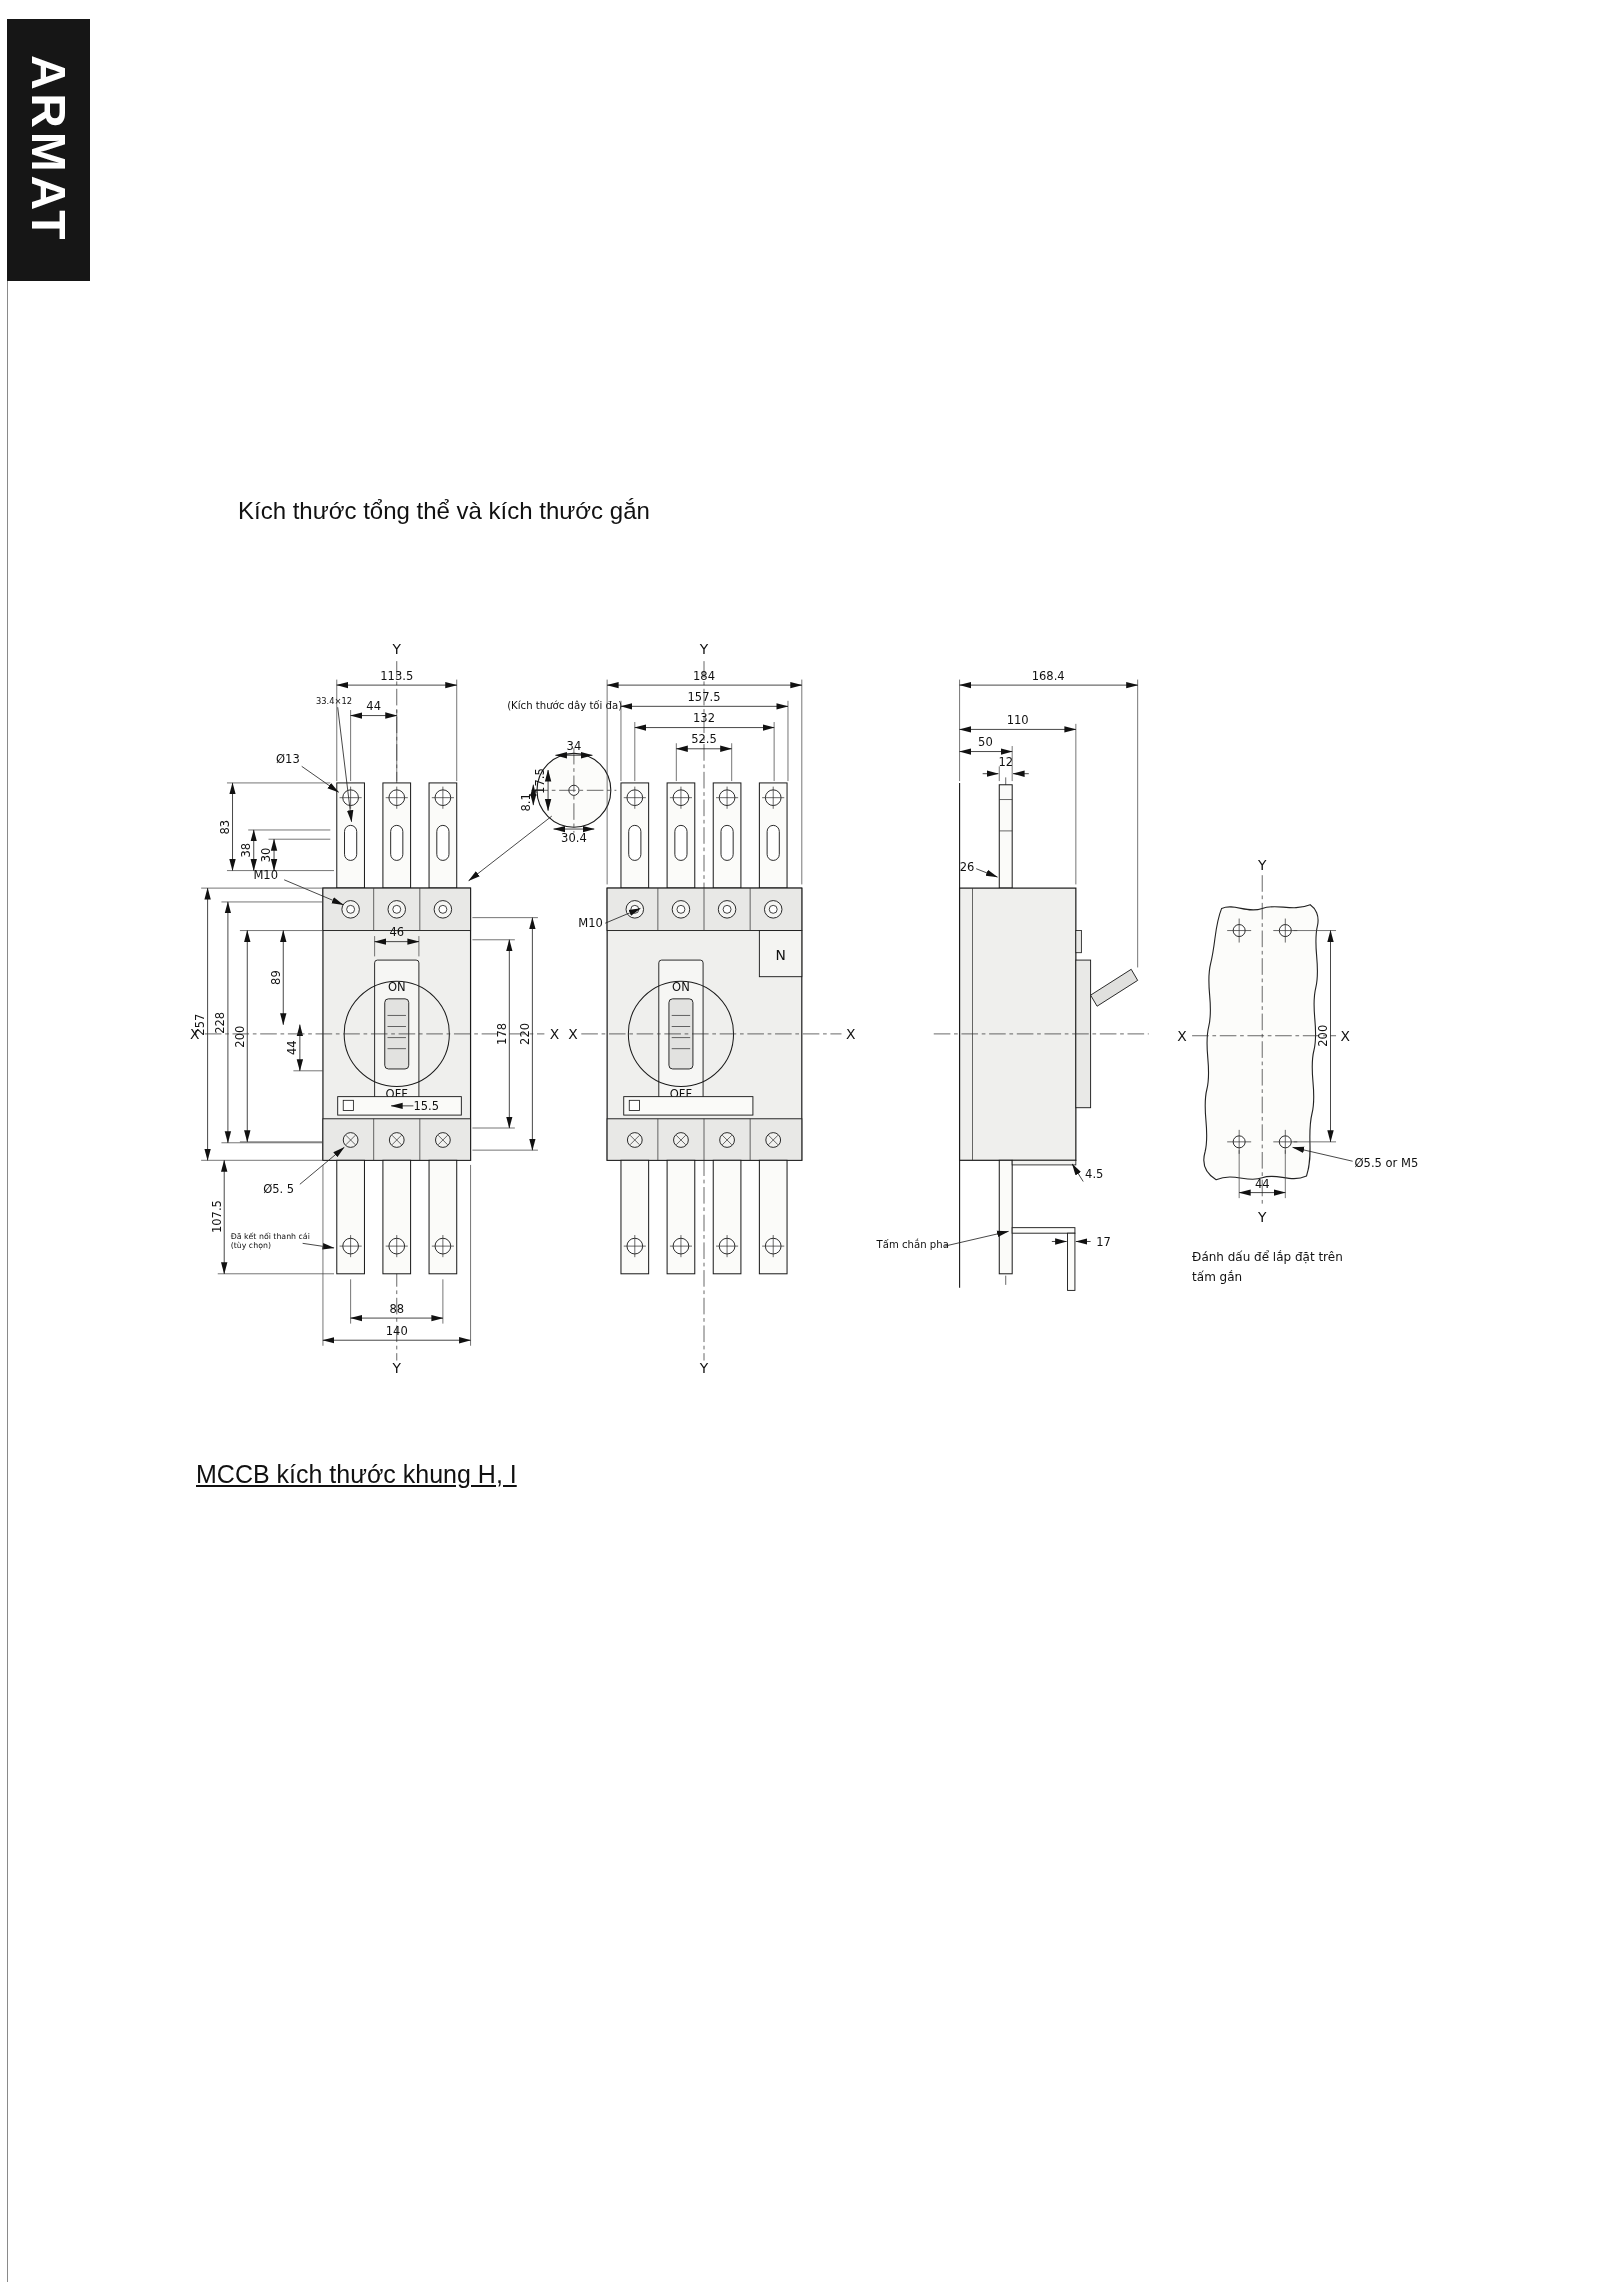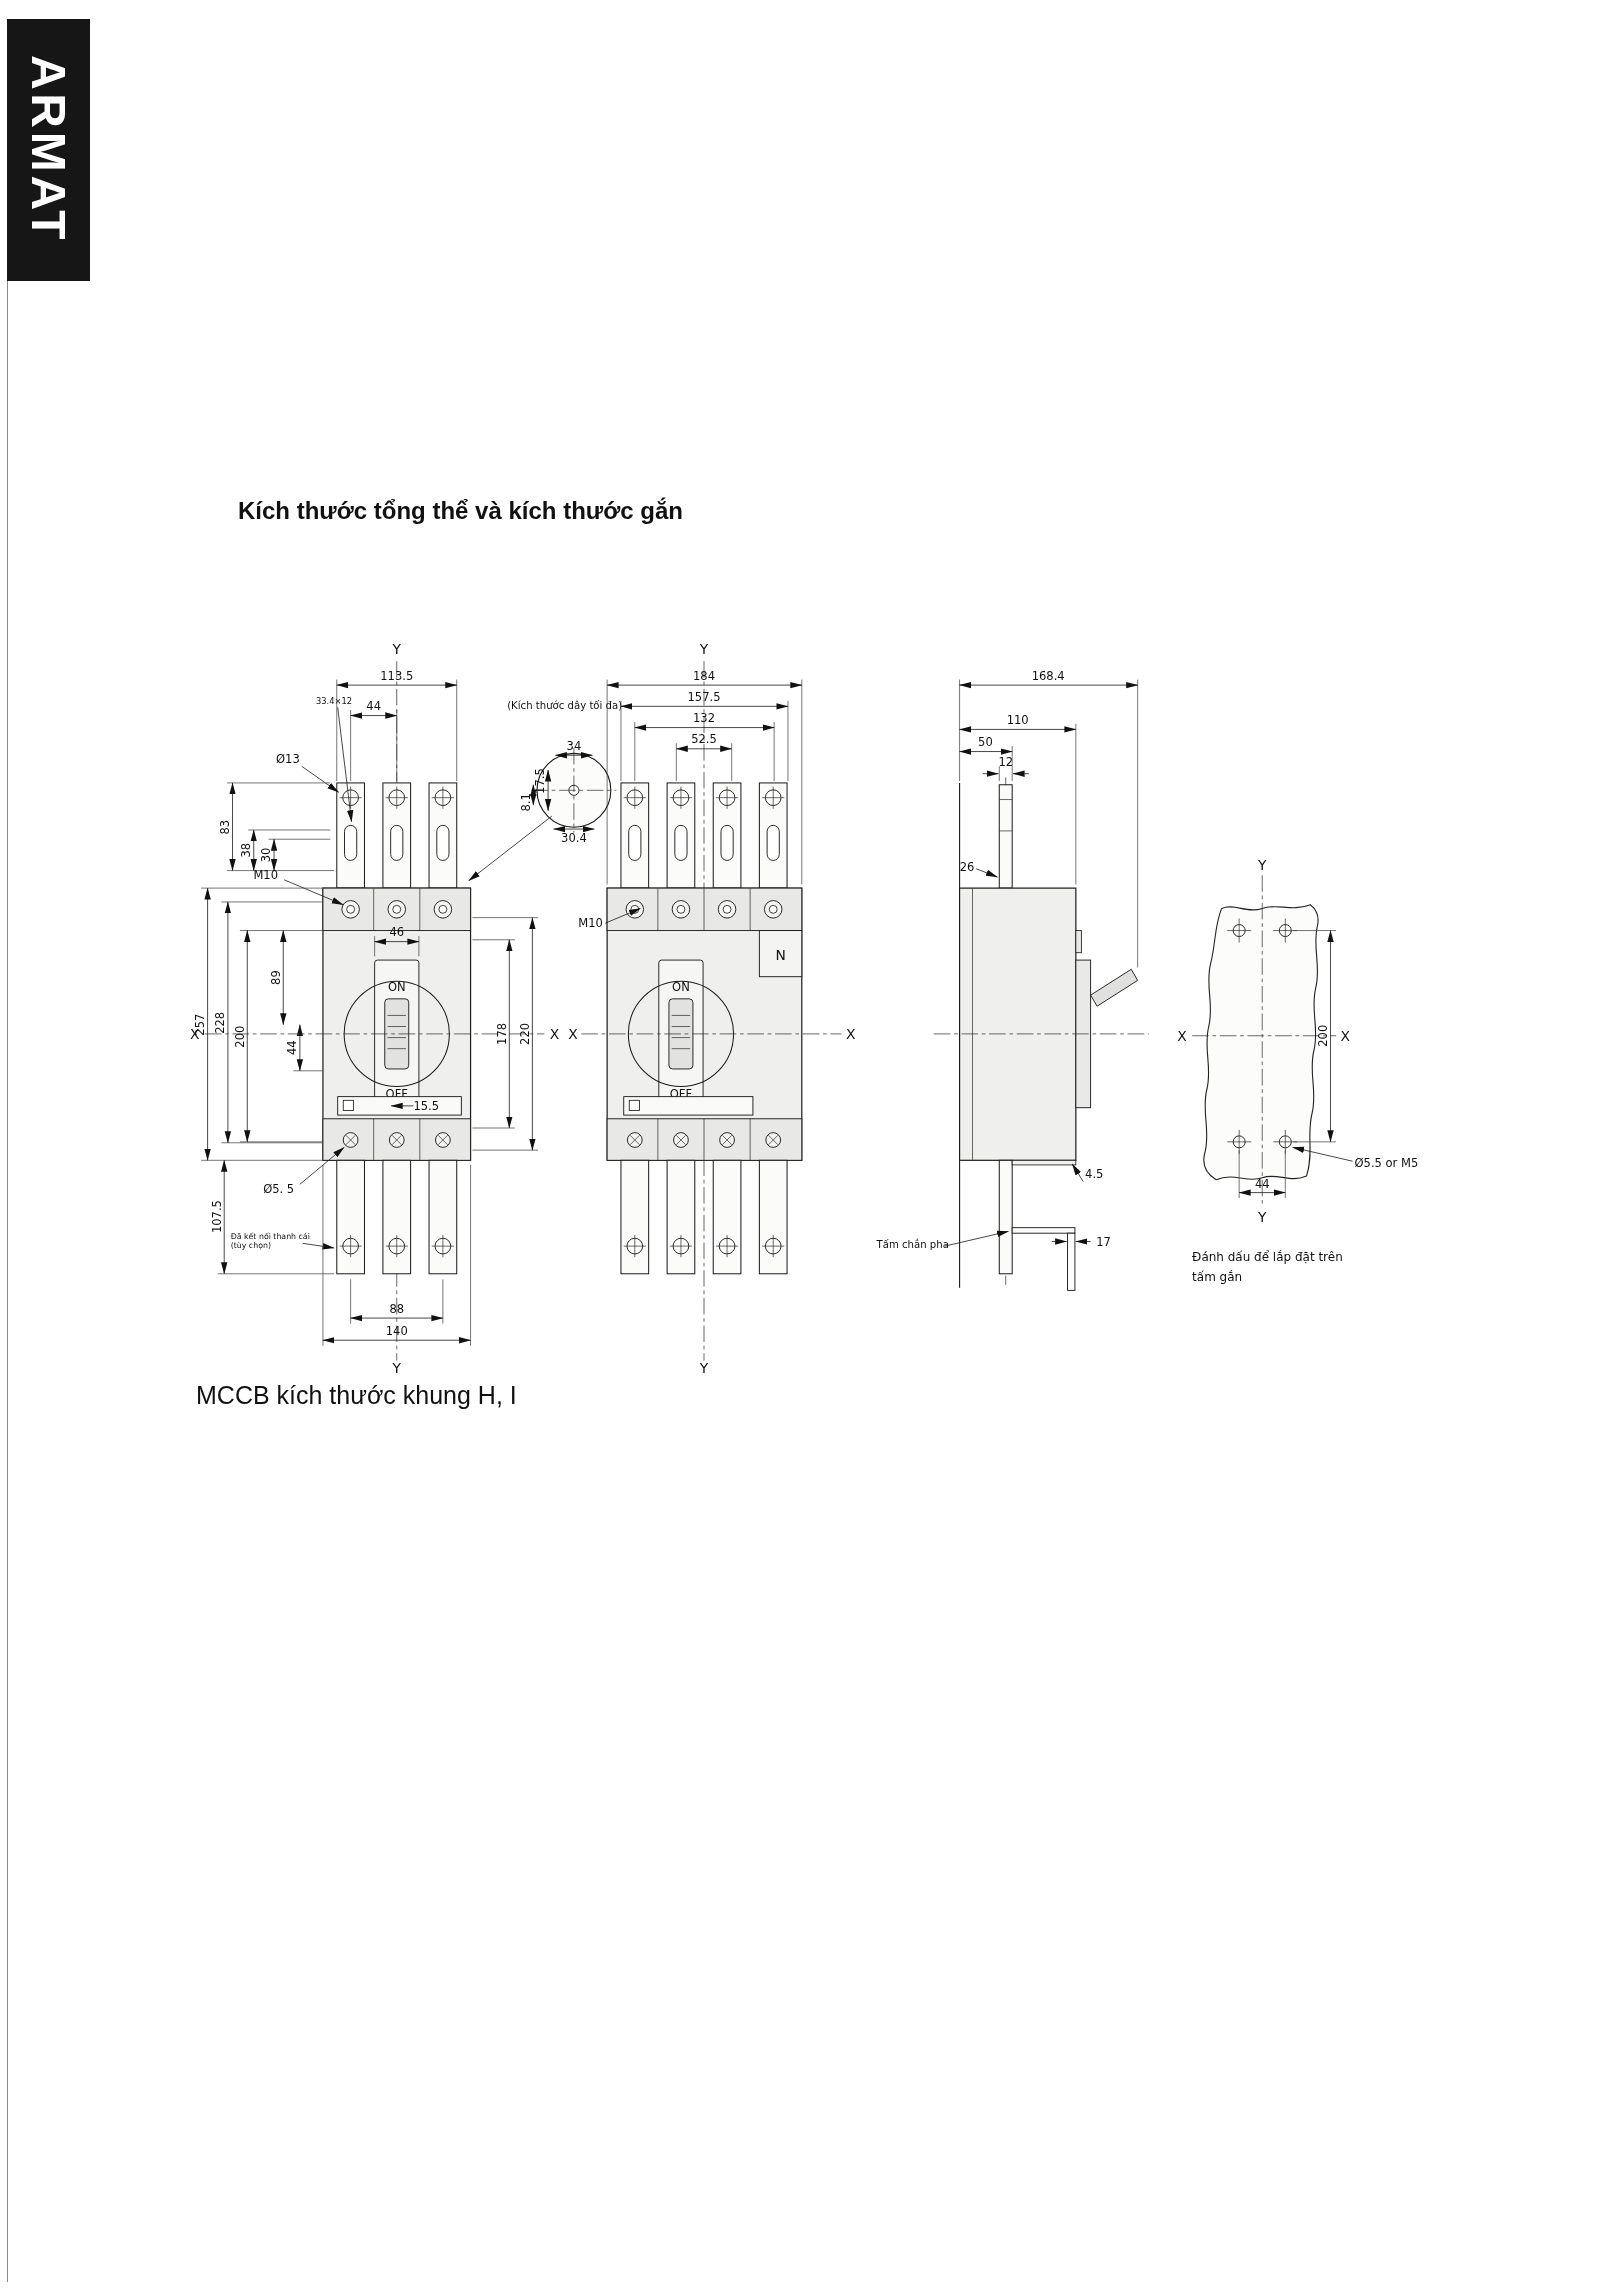--- a/index.html
+++ b/index.html
@@ -3,22 +3,22 @@
 <meta charset="utf-8">
 <style>
   html,body{margin:0;padding:0;background:#fff;}
   .page{position:relative;width:1623px;height:2292px;background:#ffffff;overflow:hidden;
         font-family:"Liberation Sans",sans-serif;color:#111;}
   .page-edge{position:absolute;left:7.4px;top:18.5px;width:0.9px;height:2263px;background:#8a8a8a;}
   .banner{position:absolute;left:7.4px;top:18.5px;width:83px;height:262px;background:#161616;
           display:flex;align-items:center;justify-content:center;}
   .banner span{writing-mode:vertical-rl;color:#fff;font-weight:bold;font-size:48px;
                letter-spacing:3.7px;font-family:"Liberation Sans",sans-serif;}
-  .heading{position:absolute;left:238px;top:497px;font-size:24px;font-weight:bold;}
-  .caption{position:absolute;left:196px;top:1381px;font-size:25px;font-weight:400;}
+  .heading{position:absolute;left:238px;top:497px;font-size:24px;font-weight:normal;}
+  .caption{position:absolute;left:196px;top:1460px;font-size:25px;font-weight:400;text-decoration:underline;}
   svg{position:absolute;left:0;top:0;}
   .ln{stroke:#1a1a1a;stroke-width:1.2;fill:none;}
   .thin{stroke:#333;stroke-width:.8;fill:none;}
   .ext{stroke:#444;stroke-width:.8;fill:none;}
   .dim{stroke:#222;stroke-width:.9;fill:none;marker-start:url(#arr);marker-end:url(#arr);}
   .dime{stroke:#222;stroke-width:.9;fill:none;marker-end:url(#arr);}
   .cl{stroke:#333;stroke-width:.8;fill:none;stroke-dasharray:18 4 4 4;}
   .body{fill:#efefed;stroke:#1a1a1a;stroke-width:1.3;}
   .band{fill:#e8e8e6;stroke:#1a1a1a;stroke-width:1;}
   .win{fill:#fafaf8;stroke:#1a1a1a;stroke-width:1;}

